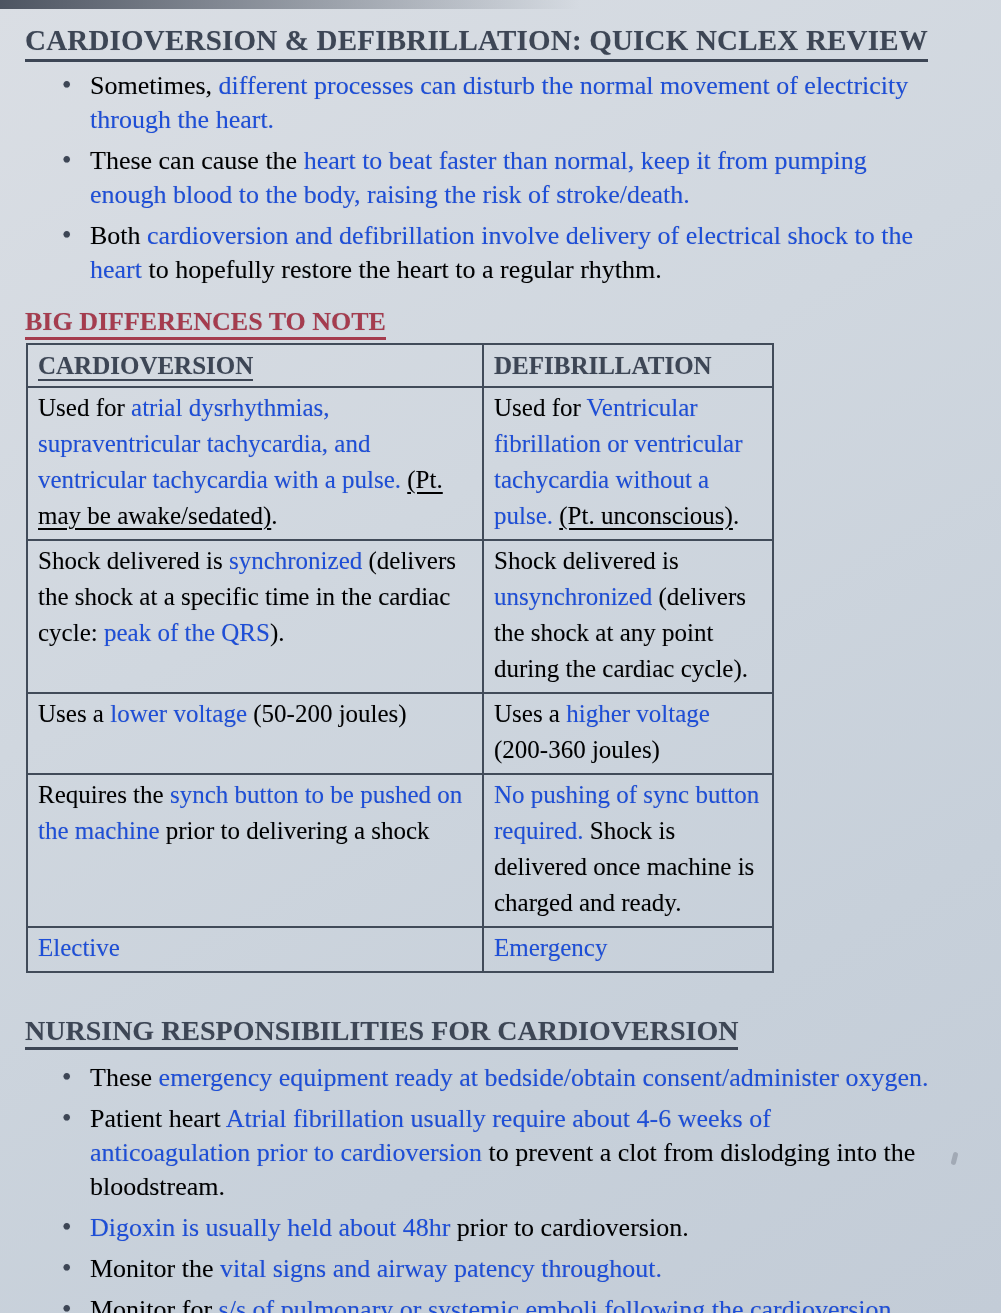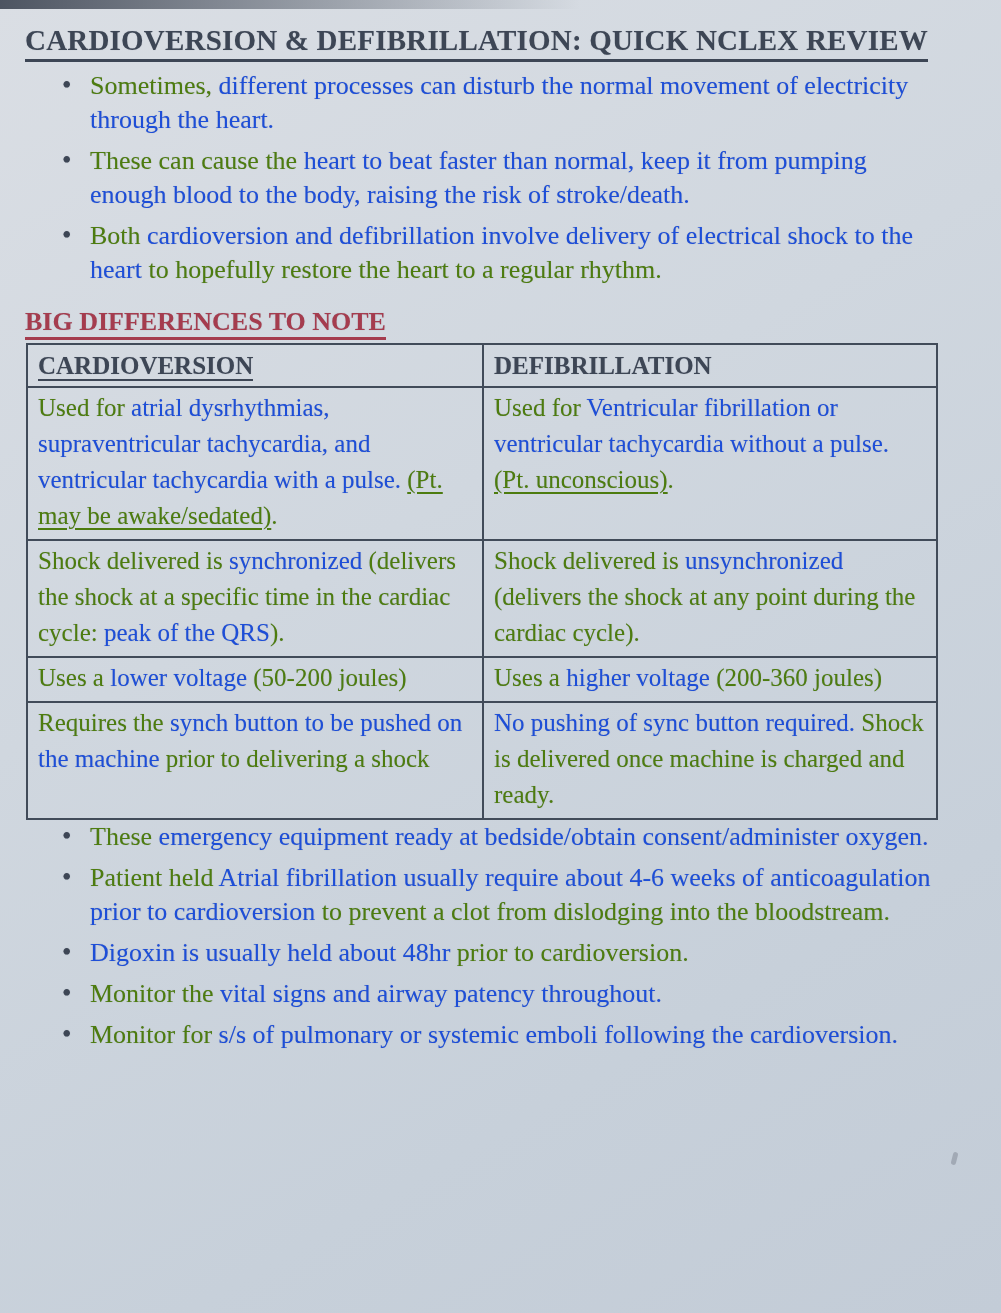--- a/index.html
+++ b/index.html
@@ -26,33 +26,33 @@
   h1.doc-title { font-size: 29px; font-weight: bold; margin: 0 0 12px 0; letter-spacing: 0.2px; white-space: nowrap; }
   h1.doc-title .underlined { border-bottom: 3px solid #3d4655; padding-bottom: 3px; }
 
   ul.bullets { list-style: none; margin: 0; padding: 0 0 0 35px; }
   ul.bullets li { position: relative; padding-left: 30px; font-size: 26px; line-height: 34px; margin-bottom: 7px; }
   ul.bullets li::before { content: "\2022"; position: absolute; left: 2px; top: -1px; font-size: 27px; color: #3d4655; }
 
   h2.red-heading { font-size: 26px; font-weight: bold; color: #a53c4e; margin: 20px 0 6px 0; }
   h2.red-heading .underlined { border-bottom: 3px solid #a53c4e; padding-bottom: 1px; }
 
-  table.cmp { border-collapse: collapse; width: 912px; table-layout: fixed; margin-left: 1px; }
+  table.cmp { border-collapse: collapse; width: 748px; table-layout: fixed; margin-left: 1px; }
   table.cmp th, table.cmp td {
     border: 2px solid #414b59; vertical-align: top; text-align: left;
     padding: 2px 10px 5px 10px; font-size: 25px; line-height: 36px;
   }
   table.cmp th { font-weight: bold; line-height: 32px; padding-top: 5px; padding-bottom: 4px; }
   table.cmp col.c1 { width: 456px; }
   .th-underline { border-bottom: 2.5px solid #3d4655; }
 
   h2.ink-heading { font-size: 28px; font-weight: bold; margin: 42px 0 14px 0; white-space: nowrap; }
   h2.ink-heading .underlined { border-bottom: 3px solid #3d4655; padding-bottom: 1px; }
 
-  .c-ink { color: #4d7c0f; }
+  .c-ink { color: #000000; }
   .c-red { color: #1d4ed8; }
   .u { text-decoration: underline; text-decoration-thickness: 2px; text-underline-offset: 4px; }
 </style>
 </head>
 <body>
 
 <div class="page">
   <div class="top-shade"></div>
 
   <h1 class="doc-title">
@@ -94,26 +94,33 @@
           <td><span class="seg c-ink">Shock delivered is </span><span class="seg c-red">unsynchronized</span><span class="seg c-ink"> (delivers the shock at any point during the cardiac cycle).</span></td>
         </tr>
         <tr>
           <td><span class="seg c-ink">Uses a </span><span class="seg c-red">lower voltage</span><span class="seg c-ink"> (50-200 joules)</span></td>
           <td><span class="seg c-ink">Uses a </span><span class="seg c-red">higher voltage</span><span class="seg c-ink"> (200-360 joules)</span></td>
         </tr>
         <tr>
           <td><span class="seg c-ink">Requires the </span><span class="seg c-red">synch button to be pushed on the machine</span><span class="seg c-ink"> prior to delivering a shock</span></td>
           <td><span class="seg c-red">No pushing of sync button required.</span><span class="seg c-ink"> Shock is delivered once machine is charged and ready.</span></td>
         </tr>
+        <tr>
+          <td><span class="seg c-red">Elective</span></td>
+          <td><span class="seg c-red">Emergency</span></td>
+        </tr>
       </tbody>
   </table>
 
+  <h2 class="ink-heading">
+    <span class="underlined">NURSING RESPONSIBILITIES FOR CARDIOVERSION</span>
+  </h2>
 
   <ul class="bullets" id="nursing-bullets">
       <li><span class="seg c-ink">These </span><span class="seg c-red">emergency equipment ready at bedside/obtain consent/administer oxygen.</span></li>
-      <li><span class="seg c-ink">Patient held </span><span class="seg c-red">Atrial fibrillation usually require about 4-6 weeks of anticoagulation prior to cardioversion </span><span class="seg c-ink">to prevent a clot from dislodging into the bloodstream.</span></li>
+      <li><span class="seg c-ink">Patient heart </span><span class="seg c-red">Atrial fibrillation usually require about 4-6 weeks of anticoagulation prior to cardioversion </span><span class="seg c-ink">to prevent a clot from dislodging into the bloodstream.</span></li>
       <li><span class="seg c-red">Digoxin is usually held about 48hr </span><span class="seg c-ink">prior to cardioversion.</span></li>
       <li><span class="seg c-ink">Monitor the </span><span class="seg c-red">vital signs and airway patency throughout.</span></li>
       <li><span class="seg c-ink">Monitor for </span><span class="seg c-red">s/s of pulmonary or systemic emboli following the cardioversion.</span></li>
     </ul>
 
   <div class="speck"></div>
 </div>
 
 </body></html>

